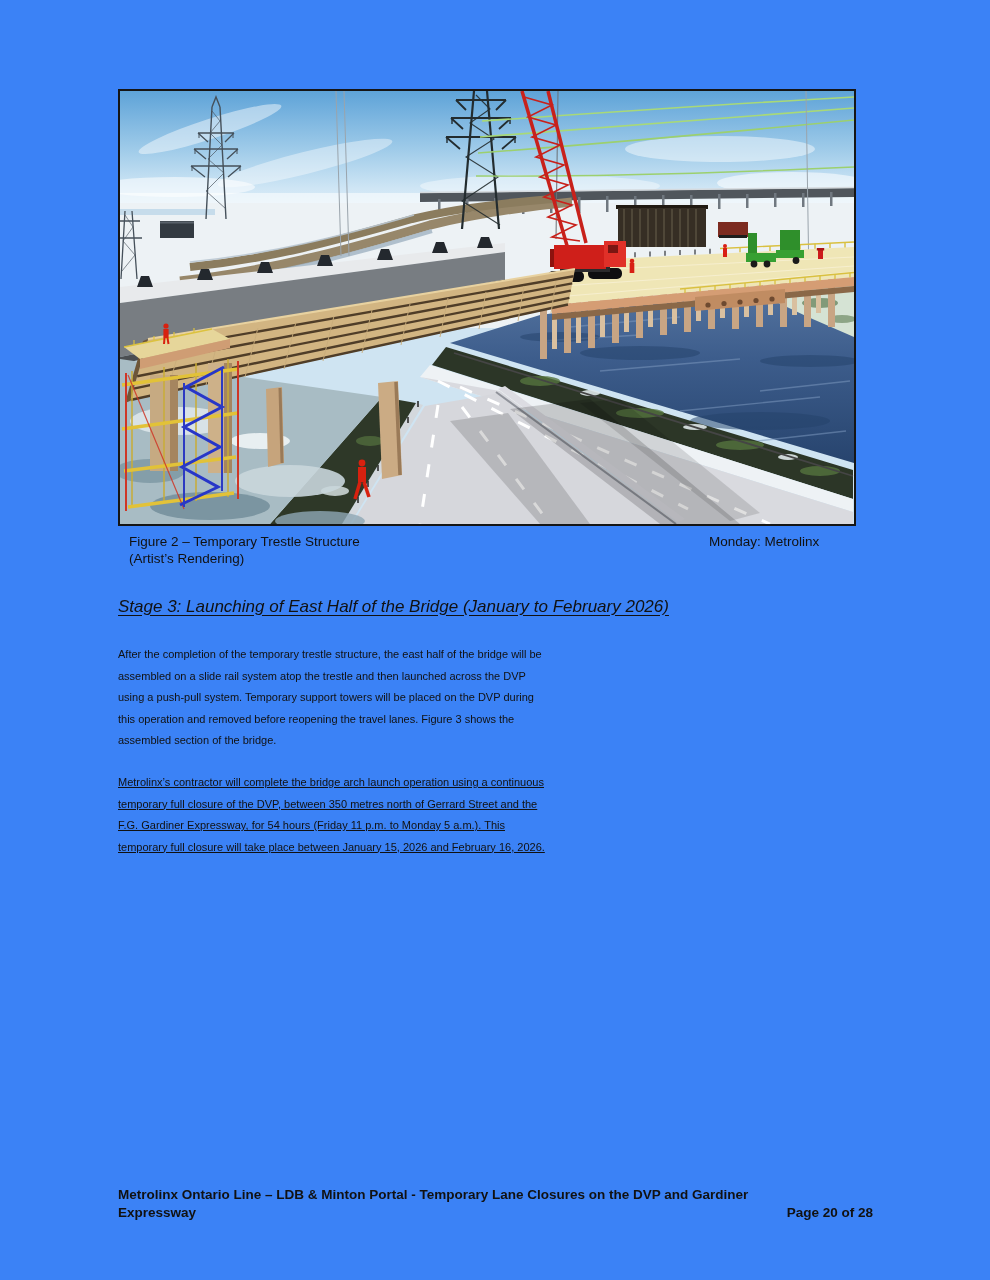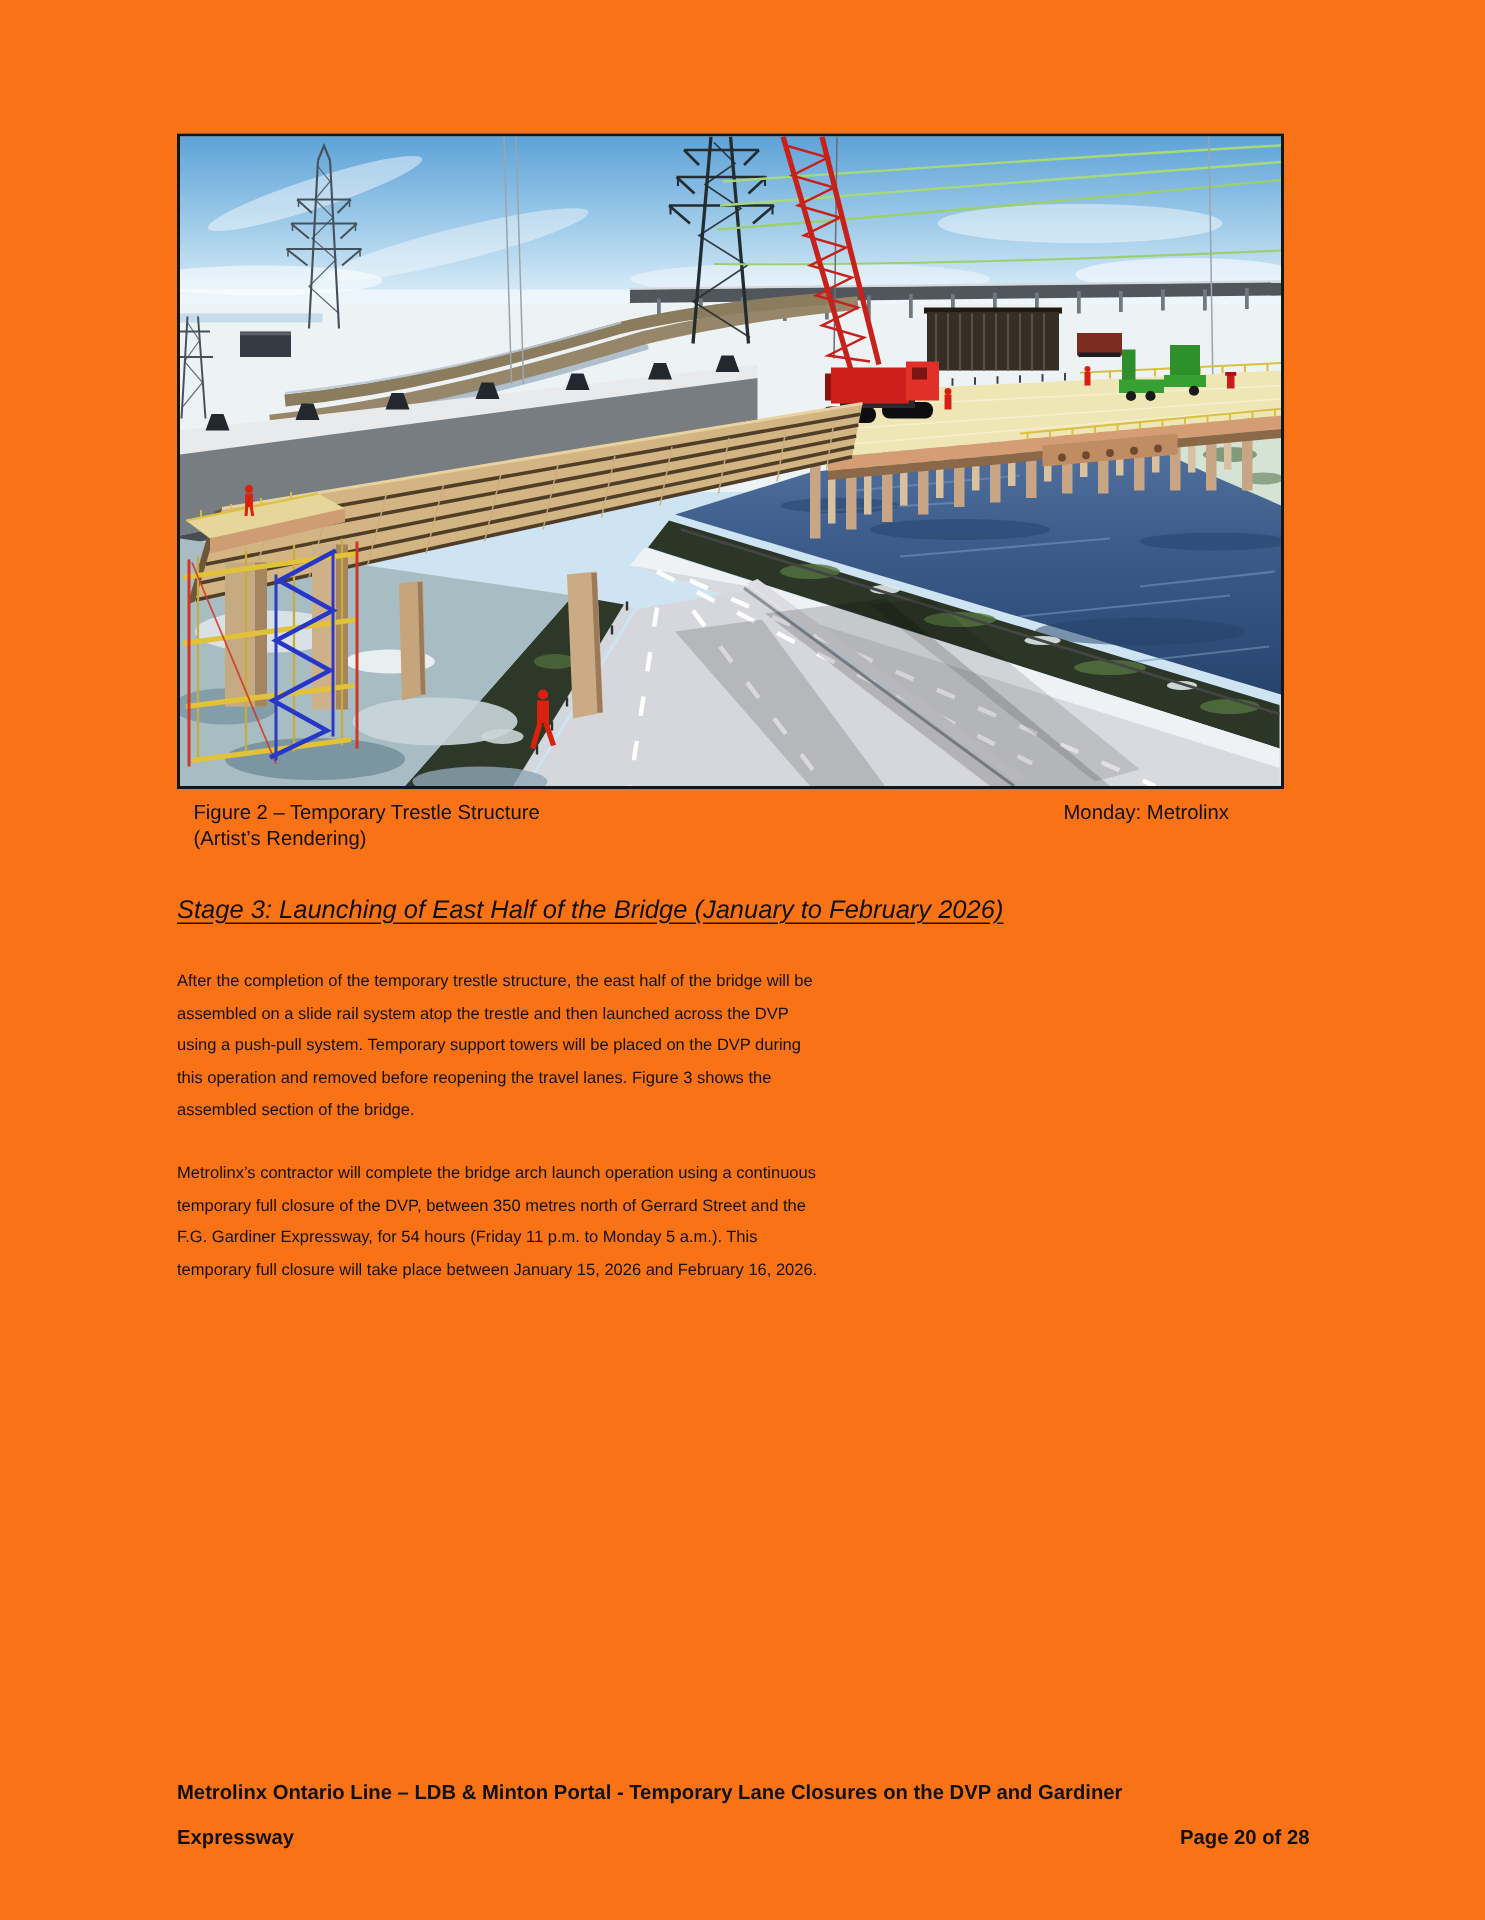--- a/index.html
+++ b/index.html
@@ -1,29 +1,29 @@
 <!DOCTYPE html>
 <html><head>
 <meta charset="utf-8">
 <style>
   html,body{margin:0;padding:0;background:#ffffff;}
-  .page{position:relative;width:990px;height:1280px;background:#f97316;
+  .page{position:relative;width:990px;height:1280px;background:#3b82f6;
         font-family:"Liberation Sans",sans-serif;color:#111;overflow:hidden;}
   .figure-box{position:absolute;left:118px;top:89px;width:738px;height:437px;
         border:2px solid #151515;box-sizing:border-box;background:#cfe4f2;}
   .figure-box svg{display:block;width:100%;height:100%;}
   .fig-caption{position:absolute;left:129px;top:533px;font-size:13.5px;line-height:17px;white-space:pre-line;}
   .fig-source{position:absolute;left:709px;top:533px;font-size:13.5px;line-height:17px;}
   .heading{position:absolute;left:118px;top:596px;font-size:17px;line-height:22px;
         text-decoration:underline;text-underline-offset:3px;font-style:italic;}
   .para{position:absolute;left:118px;width:775px;font-size:11px;line-height:21.5px;white-space:pre-line;}
   .para1{top:644px;}
-  .para2{top:772px;}
+  .para2{top:772px;text-decoration:underline;}
   .footer{position:absolute;left:118px;top:1186px;width:755px;font-size:13.5px;line-height:18px;font-weight:bold;}
-  .footer-row{display:flex;justify-content:space-between;margin-top:12px;}
+  .footer-row{display:flex;justify-content:space-between;}
 </style>
 </head>
 <body>
 
 <div class="page">
 
   <div class="figure-box">
     <svg viewBox="0 0 734 433" preserveAspectRatio="none">
       <defs>
         <linearGradient id="skyGrad" x1="0" y1="0" x2="0" y2="1">

